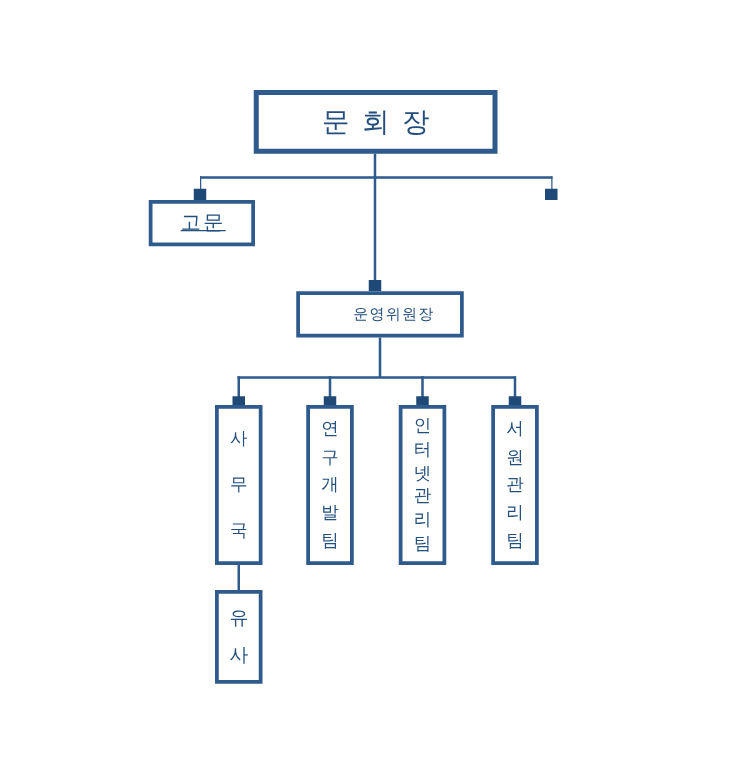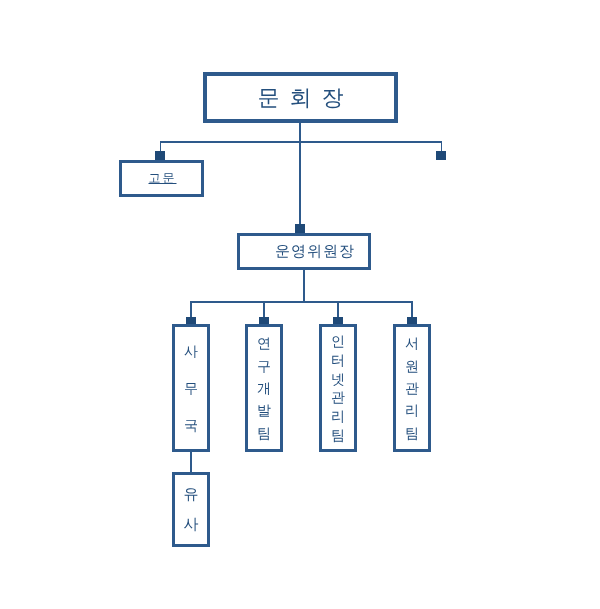--- a/index.html
+++ b/index.html
@@ -21,22 +21,22 @@
   .line.h{height:1.5px;}
   
   .sq{position:absolute;width:10px;height:9px;background:var(--square);}
   
   .node{
     position:absolute;box-sizing:border-box;border:3px solid var(--border);
     background:var(--bg);color:var(--text);
     display:flex;align-items:center;justify-content:center;
   }
   .node.chairman{border-width:4px;font-size:22px;letter-spacing:10px;text-indent:10px;}
-  .node.small{font-size:12px;letter-spacing:2px;text-indent:2px;text-decoration:underline;}
-  .node.steering{font-size:15px;letter-spacing:1px;text-indent:1px;padding-left:21px;}
+  .node.small{font-size:16px;letter-spacing:2px;text-indent:2px;text-decoration:underline;}
+  .node.steering{font-size:12px;letter-spacing:1px;text-indent:1px;padding-left:21px;}
   .vnode{
     position:absolute;box-sizing:border-box;border:3px solid var(--border);
     background:var(--bg);color:var(--text);display:flex;
   }
   .vlabel{
     flex:1;display:flex;flex-direction:column;justify-content:space-around;
     align-items:center;font-size:14px;line-height:1;padding:5px 0;
   }
 </style>
 </head>

